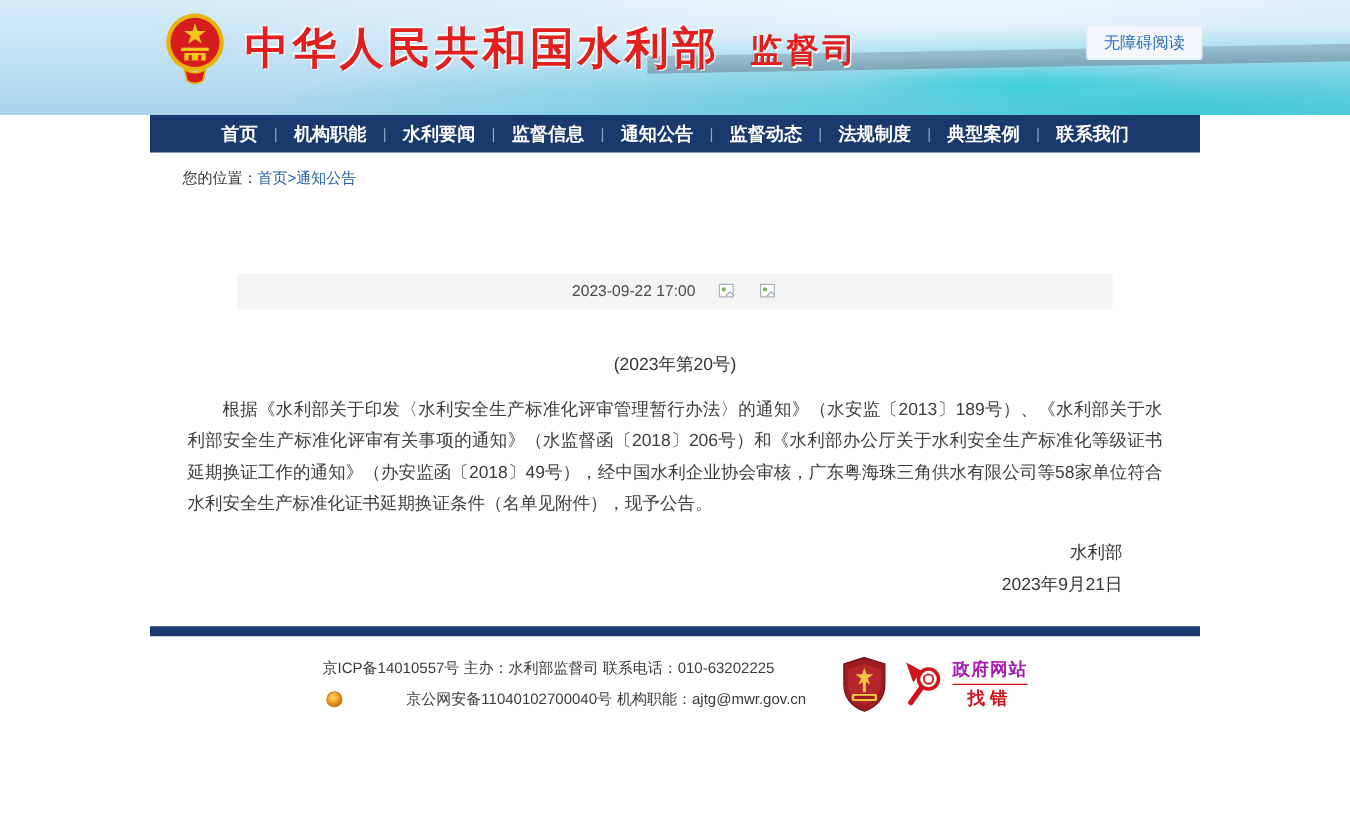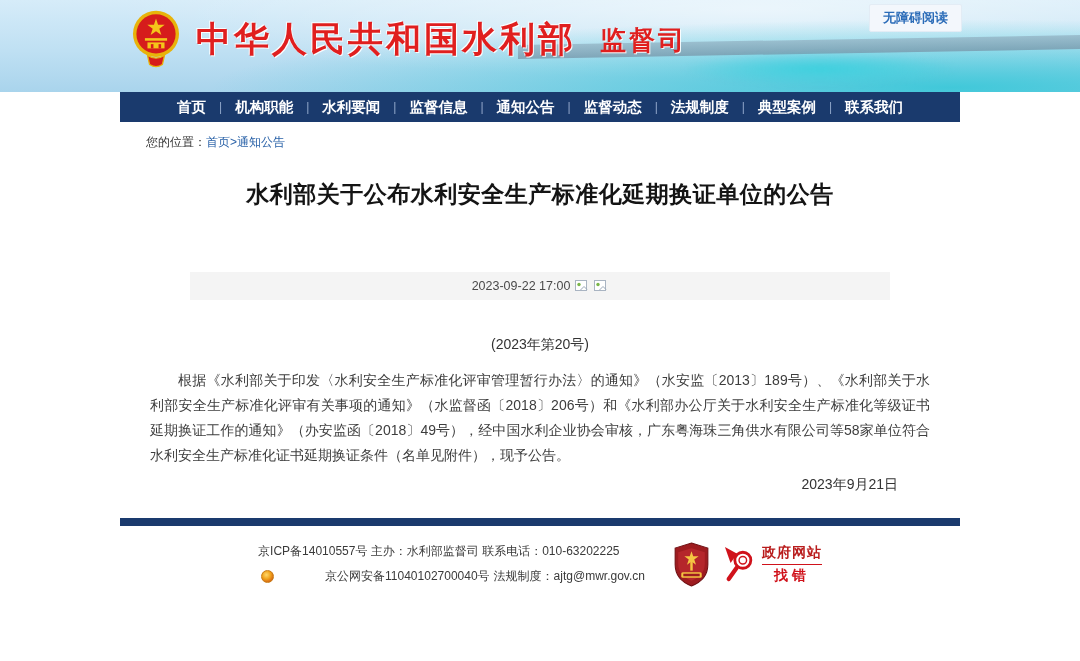--- a/index.html
+++ b/index.html
@@ -19,39 +19,39 @@
     background:radial-gradient(ellipse,#3fd0de 0%, rgba(63,208,222,0) 70%); filter:blur(2px); }
   .banner-inner { position:relative; display:flex; align-items:center; padding:10px 0 0 130px; }
   .emblem { width:52px; height:58px; margin-right:14px; flex:0 0 auto; }
   .title-block { display:flex; flex-direction:column; }
   .title-cn { font-size:35px; font-weight:bold; color:#e01f1f; letter-spacing:3px; line-height:1.1;
     text-shadow:1px 1px 0 rgba(255,255,255,.9), -1px -1px 0 rgba(255,255,255,.9); white-space:nowrap; }
   .title-en { font-size:10.5px; font-weight:bold; color:#e01f1f; margin-top:3px; letter-spacing:.2px;
     text-shadow:1px 1px 0 rgba(255,255,255,.8); white-space:nowrap; }
   .dept { font-size:26px; font-weight:bold; color:#e01f1f; margin:2px 0 0 24px;
     text-shadow:1px 1px 0 rgba(255,255,255,.9); letter-spacing:3px; white-space:nowrap; }
-  .access-btn { position:absolute; top:4px; right:118px; background:#f3f7fc; color:#2b6cb8;
-    font-size:13px; padding:4px 13px; border-radius:2px; cursor:pointer; border:1px solid #e3ecf5;font-weight:bold; }
+  .access-btn { position:absolute; top:20px; right:118px; background:#f3f7fc; color:#2b6cb8;
+    font-size:13px; padding:4px 13px; border-radius:2px; cursor:pointer; border:1px solid #e3ecf5; }
 
   
   .nav { width:840px; margin:0 auto; height:30px; background:#1a3a6d;
     display:flex; align-items:center; justify-content:center; }
   .nav-item { color:#ffffff; font-size:14.5px; font-weight:bold; padding:0 13px; cursor:pointer; white-space:nowrap; }
   .nav-sep { color:#90a6c9; font-size:12px; }
 
   
   .breadcrumb { width:840px; margin:0 auto; padding:12px 26px 6px; font-size:12px; color:#333; }
   .breadcrumb a { color:#2a62a8; text-decoration:none; cursor:pointer; }
   .crumb-sep { color:#2a62a8; }
 
   
   .article { width:840px; margin:0 auto; padding:0 30px; position:relative; }
   .article-title { font-size:23px; font-weight:bold; color:#141414; text-align:center; margin-top:22px; letter-spacing:.5px; }
   .date-bar { margin:62px 40px 0; background:#f4f4f4; height:28px; display:flex; align-items:center;
-    justify-content:center; gap:5px; font-size:12.5px; color:#4a4a4a; }
+    justify-content:center; gap:19px; font-size:12.5px; color:#4a4a4a; }
   .broken-img { width:14px; height:14px; display:inline-block; }
   .doc-number { text-align:center; margin-top:36px; font-size:14px; color:#333; }
   .body-text { margin-top:14px; font-size:14px; line-height:25px; color:#3d3d3d; text-indent:2em; text-align:justify; }
   .attachment { margin-top:14px; font-size:14px; color:#333; text-indent:2em; line-height:22px; }
   .attachment a { color:#2a62a8; text-decoration:none; cursor:pointer; }
   .signer, .sign-date { text-align:right; padding-right:32px; font-size:14px; color:#333; }
   .signer { margin-top:18px; }
   .sign-date { margin-top:8px; }
 
   
@@ -60,21 +60,21 @@
   .footer-text { font-size:12px; color:#3a3a3a; line-height:25px; }
   .footer-line { display:flex; align-items:center; gap:4px; flex-wrap:nowrap; white-space:nowrap; }
   .police-badge { width:13px; height:13px; border-radius:50%; display:inline-block; margin:0 3px;
     background:radial-gradient(circle at 40% 35%, #ffd86b 0%, #f0a11a 45%, #c23a12 100%); border:1px solid #c77c13; }
   .beian-link { color:#3a3a3a; text-decoration:none; cursor:pointer;margin-left:44px; }
   .footer-badges { display:flex; align-items:center; gap:14px; }
   .shield-badge { width:37px; height:45px; cursor:pointer; }
   .error-widget { display:flex; align-items:center; gap:6px; cursor:pointer; background:#fff; }
   .magnifier { width:32px; height:38px; }
   .ew-text { display:flex; flex-direction:column; align-items:center; }
-  .ew-line1 { font-size:14px; font-weight:bold; color:#b91c1c; letter-spacing:1px; }
+  .ew-line1 { font-size:14px; font-weight:bold; color:#a21caf; letter-spacing:1px; }
   .ew-rule { width:100%; height:1px; background:#d0121b; margin:2px 0; }
   .ew-line2 { font-size:14px; font-weight:bold; color:#d0121b; letter-spacing:4px; }
 </style>
 </head>
 <body>
 
 <div class="page">
 
   <header class="banner">
     <div class="dam-strip"></div>
@@ -116,53 +116,53 @@
     <span class="nav-item">典型案例</span>
     <span class="nav-sep">|</span>
     <span class="nav-item">联系我们</span>
   </nav>
 
   <div class="breadcrumb">
     <span>您的位置：</span><a>首页</a><span class="crumb-sep">&gt;</span><a>通知公告</a>
   </div>
 
   <main class="article">
-    <h1 class="article-title">水利部关于公布水利安全生产标准化延期换证单位的公告</h1>
 
     <div class="date-bar">
       <span>2023-09-22 17:00</span>
       <svg class="broken-img" viewBox="0 0 14 14">
         <rect x="0.5" y="1.5" width="11" height="10" fill="#ffffff" stroke="#a9b4c2"></rect>
         <circle cx="4" cy="5.5" r="1.7" fill="#7ab648"></circle>
         <path d="M5.5 11 l3.5-3.5 3 3" stroke="#9aa8b8" fill="none"></path>
       </svg>
       <svg class="broken-img" viewBox="0 0 14 14">
         <rect x="0.5" y="1.5" width="11" height="10" fill="#ffffff" stroke="#a9b4c2"></rect>
         <circle cx="4" cy="5.5" r="1.7" fill="#7ab648"></circle>
         <path d="M5.5 11 l3.5-3.5 3 3" stroke="#9aa8b8" fill="none"></path>
       </svg>
     </div>
 
     <div class="doc-number">(2023年第20号)</div>
 
     <p class="body-text">根据《水利部关于印发〈水利安全生产标准化评审管理暂行办法〉的通知》（水安监〔2013〕189号）、《水利部关于水利部安全生产标准化评审有关事项的通知》（水监督函〔2018〕206号）和《水利部办公厅关于水利安全生产标准化等级证书延期换证工作的通知》（办安监函〔2018〕49号），经中国水利企业协会审核，广东粤海珠三角供水有限公司等58家单位符合水利安全生产标准化证书延期换证条件（名单见附件），现予公告。</p>
 
 
+    <div class="signer">水利部</div>
     <div class="sign-date">2023年9月21日</div>
   </main>
 
   <div class="footer-bar"></div>
 
   <footer class="footer">
     <div class="footer-text">
       <div class="footer-line">京ICP备14010557号 主办：水利部监督司 联系电话：010-63202225</div>
       <div class="footer-line">
         <span class="police-badge"></span>
         <a class="beian-link">京公网安备11040102700040号</a>
-        <span>法规制度：ajtg@mwr.gov.cn</span>
+        <span>机构职能：ajtg@mwr.gov.cn</span>
       </div>
     </div>
 
     <div class="footer-badges">
       <svg class="shield-badge" viewBox="0 0 36 44">
         <path d="M18 1 L34 6 V22 C34 33 27 39.5 18 43 C9 39.5 2 33 2 22 V6 Z" fill="#9e1c20" stroke="#6f0f12" stroke-width="1"></path>
         <path d="M18 6 L31 10 V21 C31 29.5 25.5 35 18 38 C10.5 35 5 29.5 5 21 V10 Z" fill="#b5262b"></path>
         <path d="M18 9 l1.7 5 5.3 0 -4.3 3.2 1.7 5.1 -4.4 -3.2 -4.4 3.2 1.7 -5.1 -4.3 -3.2 5.3 0 Z" fill="#f5c542"></path>
         <rect x="16.8" y="14" width="2.4" height="14" fill="#f5c542"></rect>
         <rect x="8" y="29.5" width="20" height="5.5" rx="1.5" fill="#f5c542"></rect>

